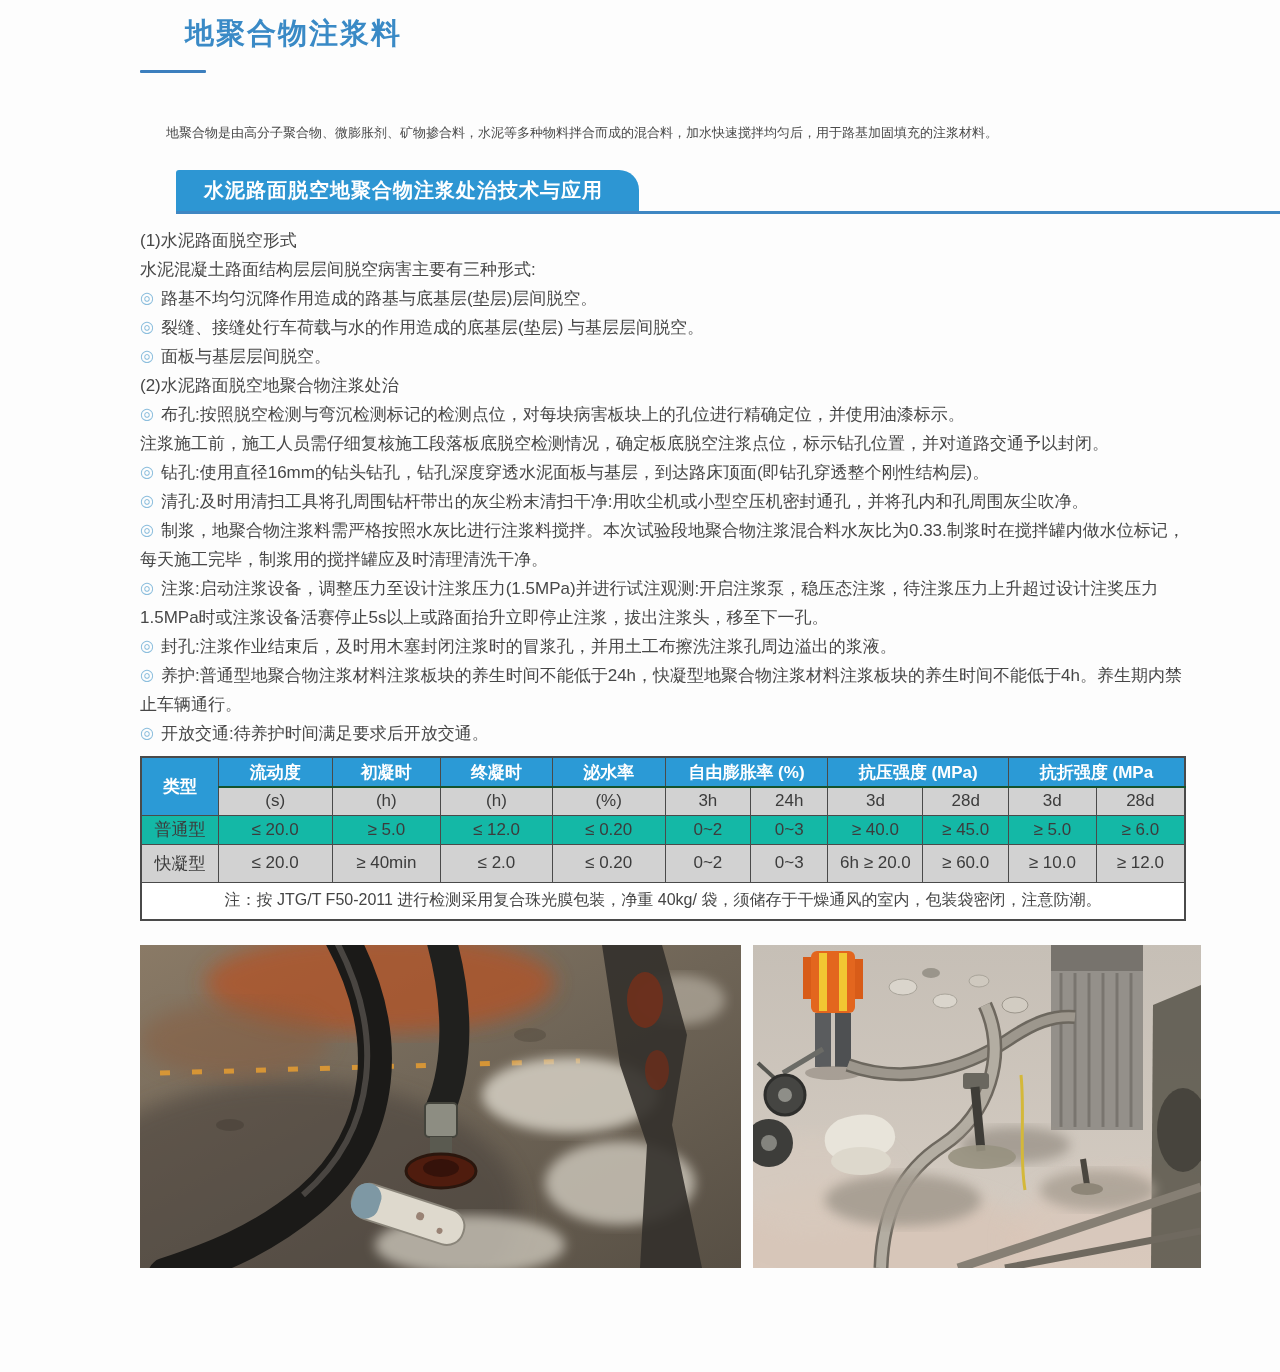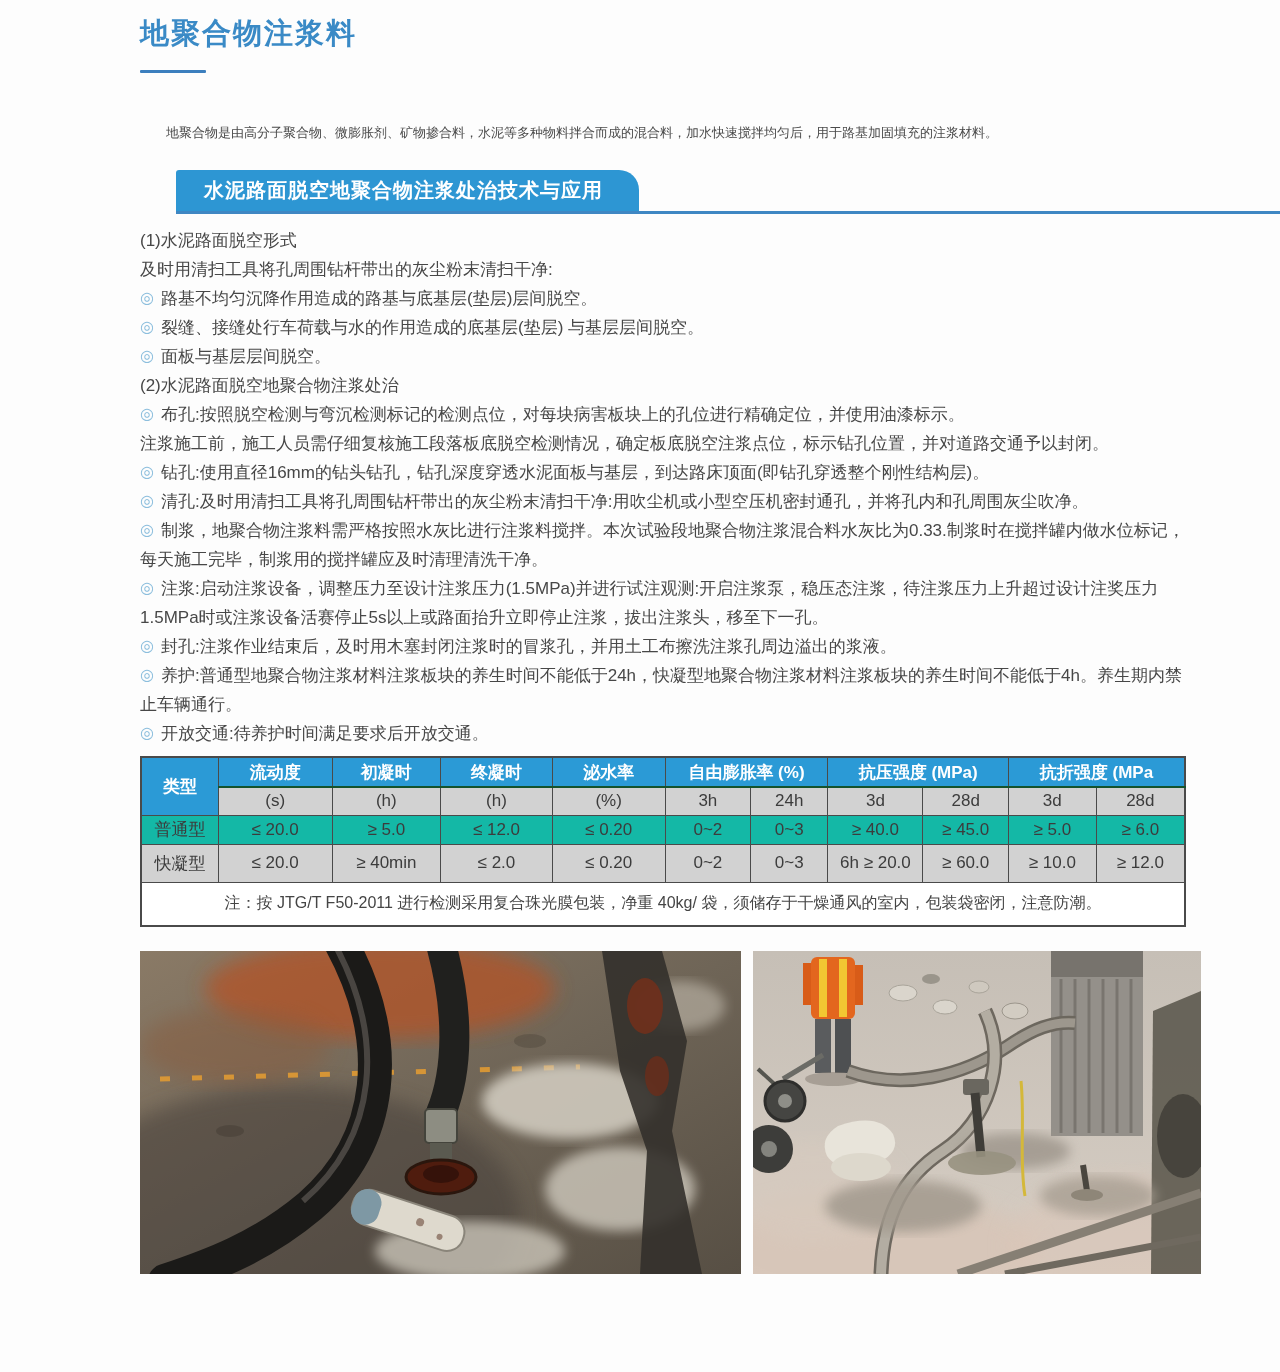--- a/index.html
+++ b/index.html
@@ -6,21 +6,21 @@
   html,body { background:#ffffff; }
   body { font-family:"Liberation Sans","DejaVu Sans",sans-serif; }
   .page {
     position:relative; width:1280px; height:1372px;
     background:#fdfdfd; overflow:hidden;
   }
   .content { padding:14px 94px 0 140px; width:1280px; }
 
   
   .doc-title {
-    color:#3a8ac6; font-size:29px; font-weight:bold; letter-spacing:2px;
+    color:#3a8ac6; font-size:29px; font-weight:bold; letter-spacing:2px;margin-left:45px;
   }
   .title-underline {
     width:66px; height:3px; background:#3c7fbe; margin-top:16px; border-radius:1px;
   }
 
   
   .intro {
     margin-top:44px; width:1046px;
     font-size:13px; line-height:31px; color:#4a4a4a; text-indent:2em;
   }
@@ -53,21 +53,21 @@
   }
   table.spec td {
     border:1px solid #4a4a4a; text-align:center; vertical-align:middle;
     padding:2px 3px; overflow:hidden; white-space:nowrap;
   }
   td.h-blue { background:#2b9ad6; color:#ffffff; font-weight:bold; height:30px; font-size:17px; }
   td.h-blue.grp { border-bottom:2px solid #14532d; }
   td.h-gray { background:#d2d2d2; height:28px; }
   tr.row-a td { background:#14b8a6; height:29px; }
   tr.row-b td { background:#d2d2d2; height:38px; }
-  td.note-cell { background:#ffffff; height:44px; font-size:16px; color:#454545; white-space:normal; }
+  td.note-cell { background:#ffffff; height:38px; font-size:16px; color:#454545; white-space:normal; }
 
   
   .photos { margin-top:24px; display:flex; gap:12px; align-items:flex-start; }
   .photo { font-size:0; line-height:0; }
 </style>
 </head>
 <body>
 
 <div class="page">
   <div class="content">
@@ -76,21 +76,21 @@
     <div class="title-underline"></div>
 
     <p class="intro">地聚合物是由高分子聚合物、微膨胀剂、矿物掺合料，水泥等多种物料拌合而成的混合料，加水快速搅拌均匀后，用于路基加固填充的注浆材料。</p>
 
     <div class="section-bar">
       <span class="section-chip">水泥路面脱空地聚合物注浆处治技术与应用</span>
     </div>
 
     <div class="body-block">
       <p><span>(1)水泥路面脱空形式</span></p>
-      <p><span>及时用清扫工具将孔周围钻杆带出的灰尘粉末清扫干净:</span></p>
+      <p><span>水泥混凝土路面结构层层间脱空病害主要有三种形式:</span></p>
       <p><span class="bullet">◎</span><span>路基不均匀沉降作用造成的路基与底基层(垫层)层间脱空。</span></p>
       <p><span class="bullet">◎</span><span>裂缝、接缝处行车荷载与水的作用造成的底基层(垫层) 与基层层间脱空。</span></p>
       <p><span class="bullet">◎</span><span>面板与基层层间脱空。</span></p>
       <p><span>(2)水泥路面脱空地聚合物注浆处治</span></p>
       <p><span class="bullet">◎</span><span>布孔:按照脱空检测与弯沉检测标记的检测点位，对每块病害板块上的孔位进行精确定位，并使用油漆标示。</span></p>
       <p><span>注浆施工前，施工人员需仔细复核施工段落板底脱空检测情况，确定板底脱空注浆点位，标示钻孔位置，并对道路交通予以封闭。</span></p>
       <p><span class="bullet">◎</span><span>钻孔:使用直径16mm的钻头钻孔，钻孔深度穿透水泥面板与基层，到达路床顶面(即钻孔穿透整个刚性结构层)。</span></p>
       <p><span class="bullet">◎</span><span>清孔:及时用清扫工具将孔周围钻杆带出的灰尘粉末清扫干净:用吹尘机或小型空压机密封通孔，并将孔内和孔周围灰尘吹净。</span></p>
       <p><span class="bullet">◎</span><span>制浆，地聚合物注浆料需严格按照水灰比进行注浆料搅拌。本次试验段地聚合物注浆混合料水灰比为0.33.制浆时在搅拌罐内做水位标记，每天施工完毕，制浆用的搅拌罐应及时清理清洗干净。</span></p>
       <p><span class="bullet">◎</span><span>注浆:启动注浆设备，调整压力至设计注浆压力(1.5MPa)并进行试注观测:开启注浆泵，稳压态注浆，待注浆压力上升超过设计注奖压力1.5MPa时或注浆设备活赛停止5s以上或路面抬升立即停止注浆，拔出注浆头，移至下一孔。</span></p>

